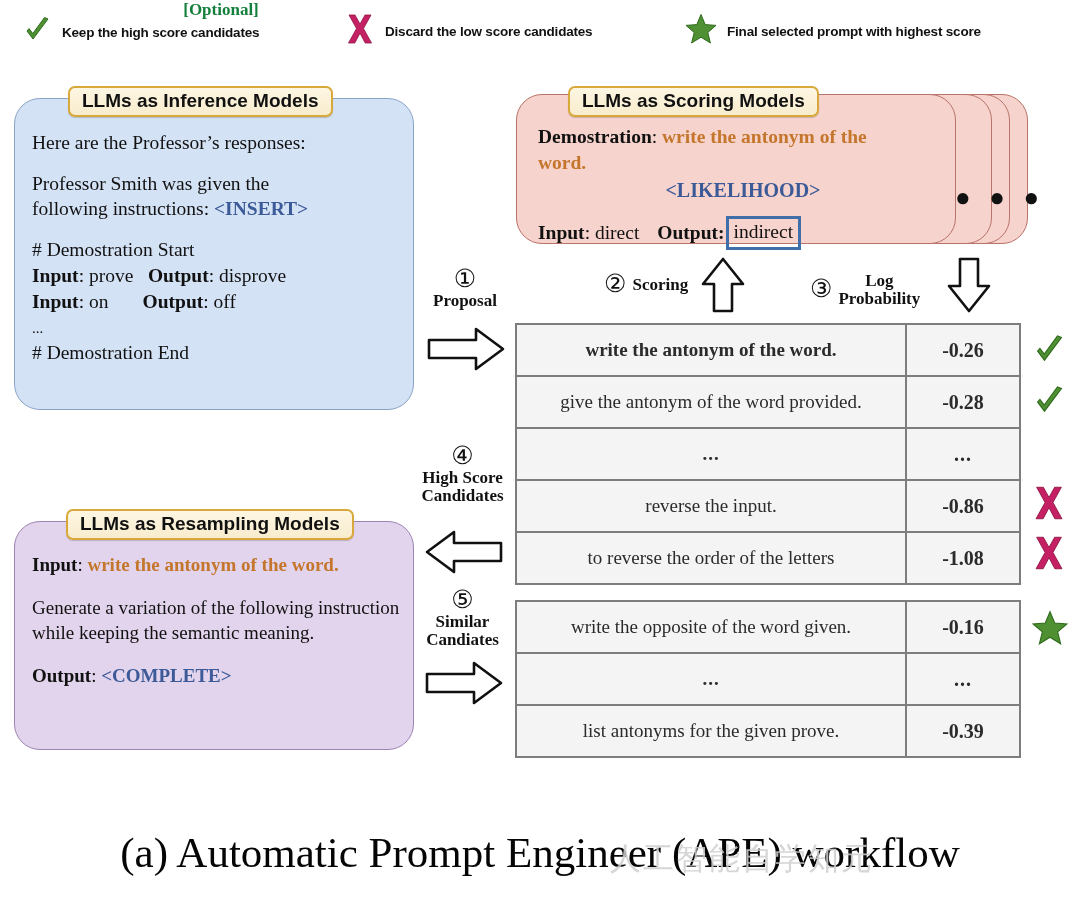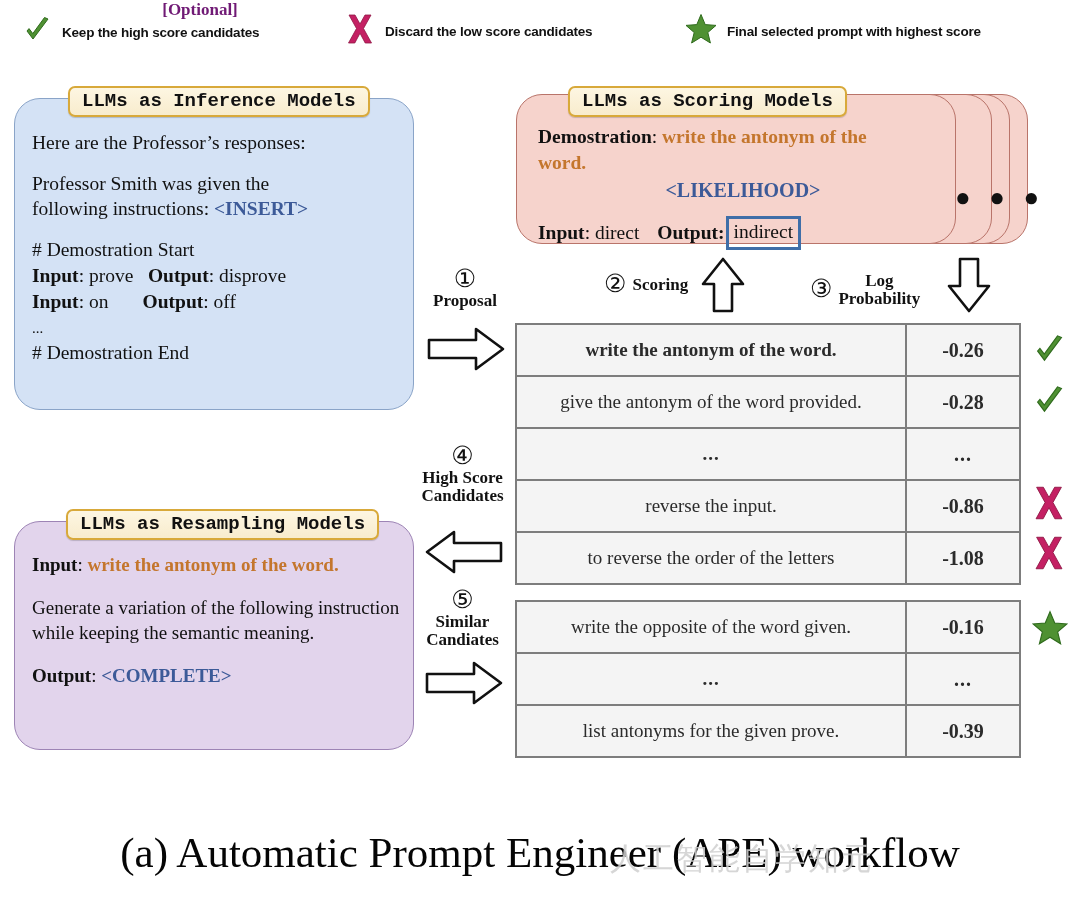--- a/index.html
+++ b/index.html
@@ -21,21 +21,21 @@
   .ic{display:block;}
 
   
   .card{
     position:absolute;border-radius:26px;box-sizing:border-box;
   }
   .card-title{
     position:absolute;z-index:6;
     background:linear-gradient(180deg,#fdf6e2 0%,#f8eccd 100%);
     border:2px solid #d8a93a;border-radius:7px;
-    font-family:Liberation Mono, monospace;font-weight:bold;
+    font-family:Liberation Sans, sans-serif;font-weight:bold;
     font-size:19px;color:#111;
     padding:2px 12px 3px 12px;white-space:nowrap;
     box-shadow:0 1px 1px rgba(0,0,0,.18);
     text-align:center;
   }
   .card-body{
     position:absolute;z-index:4;box-sizing:border-box;
     font-size:19.5px;line-height:1.32;
   }
   .b{font-weight:bold;}
@@ -55,21 +55,21 @@
   
   .stack-card{
     position:absolute;border-radius:26px;box-sizing:border-box;
     background:#f6d3cc;border:1.8px solid #b9746a;
   }
   #scoring-title{left:568px;top:86px;}
 
   
   #resample-optional{
     left:14px;top:477px;width:400px;text-align:center;
-    font-family:"Liberation Serif",serif;font-weight:bold;font-size:17px;color:#701a75;
+    font-family:"Liberation Serif",serif;font-weight:bold;font-size:17px;color:#15803d;padding-left:21px;
   }
   #resample-card{
     left:14px;top:521px;width:400px;height:229px;
     background:#e2d4ec;border:1.6px solid #9d84b5;
   }
   #resample-title{left:66px;top:509px;}
   #resample-body{left:32px;top:552px;width:368px;font-size:19px;}
 
   
   .step{

